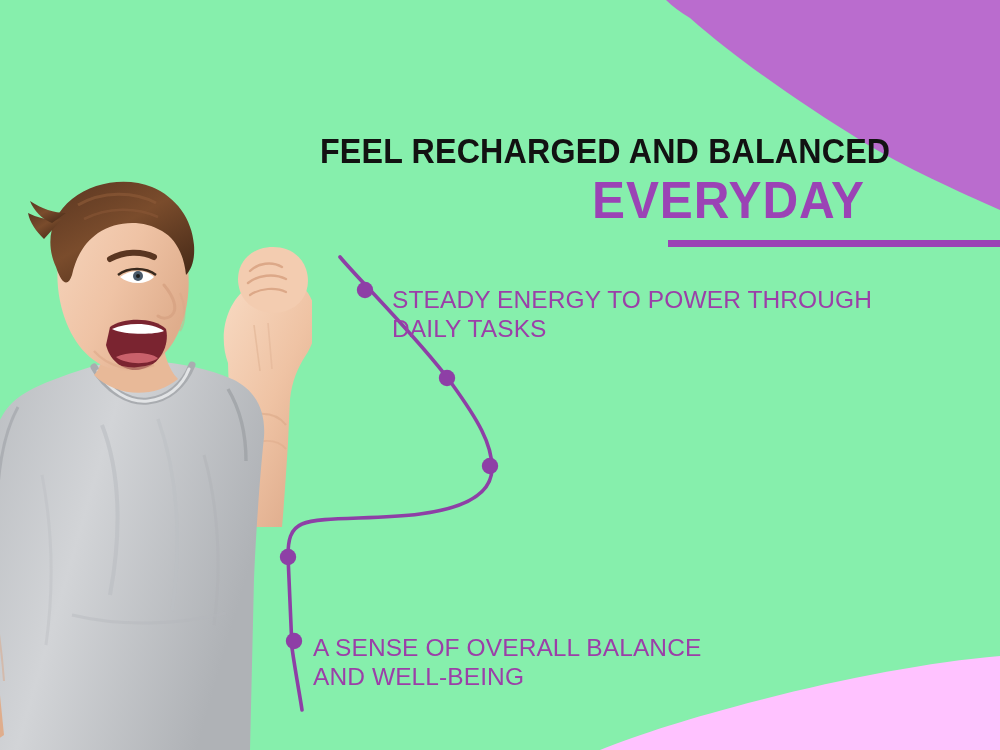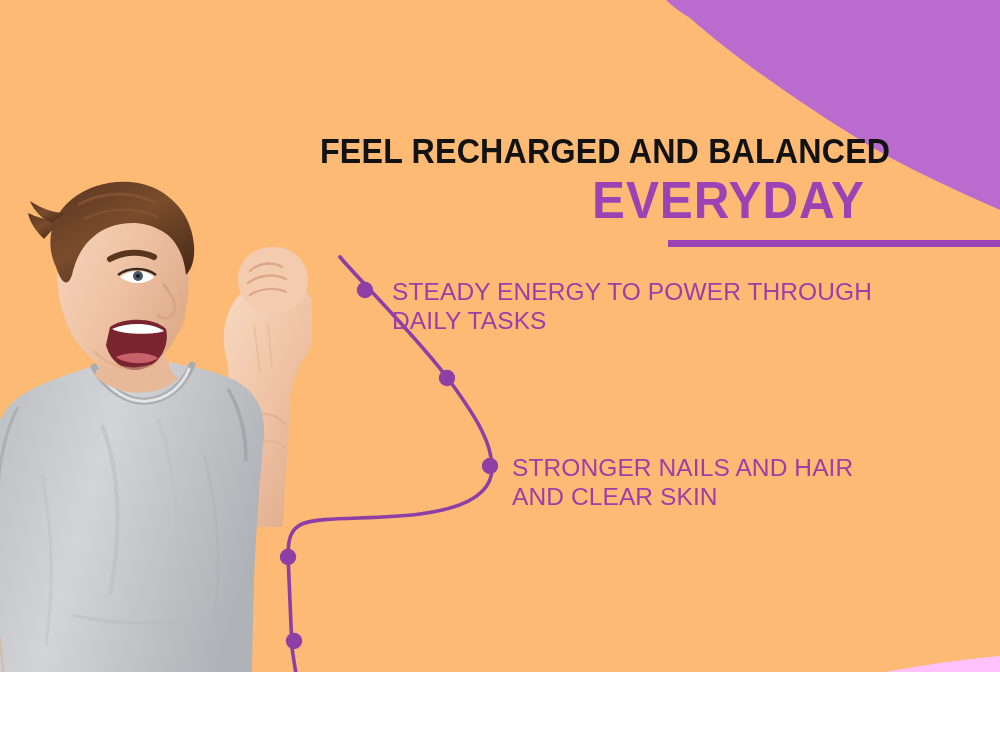--- a/index.html
+++ b/index.html
@@ -3,21 +3,21 @@
 <meta charset="utf-8">
 <style>
   html,body{margin:0;padding:0;}
   body{
     width:1000px;height:750px;
     background:#ffffff;
     font-family:"Liberation Sans", sans-serif;
     overflow:hidden;
     position:relative;
   }
-  #stage{position:absolute;left:0;top:0;width:1000px;height:672px;overflow:hidden;background:#fdba74;}
+  #stage{position:absolute;left:0;top:0;width:1000px;height:750px;overflow:hidden;background:#86efac;}
 
   
   .deco{position:absolute;left:0;top:0;width:1000px;height:750px;pointer-events:none;}
 
   
   #photo{position:absolute;left:-18px;top:175px;width:330px;height:575px;}
 
   
   #headline{
     position:absolute;left:320px;top:132px;
@@ -44,20 +44,21 @@
   #connector{position:absolute;left:0;top:0;width:1000px;height:750px;}
 
   
   .benefit{
     position:absolute;
     color:#9B3FA8;
     font-size:24.5px;
     line-height:29px;
     letter-spacing:0.1px;
     white-space:pre-line;
+    margin-top:8px;
   }
   #b0{left:392px;top:277px;}
   #b1{left:466px;top:366px;}
   #b2{left:512px;top:453px;}
   #b3{left:309px;top:541px;}
   #b4{left:313px;top:625px;}
 </style>
 </head>
 <body>
 
@@ -189,16 +190,16 @@
 
     <circle cx="365" cy="290" r="8.2" fill="#8E3FA6"></circle>
     <circle cx="447" cy="378" r="8.2" fill="#8E3FA6"></circle>
     <circle cx="490" cy="466" r="8.2" fill="#8E3FA6"></circle>
     <circle cx="288" cy="557" r="8.2" fill="#8E3FA6"></circle>
     <circle cx="294" cy="641" r="8.2" fill="#8E3FA6"></circle>
   </svg>
 
   <div class="benefit" id="b0" style="color: rgb(155, 63, 168);">STEADY ENERGY TO POWER THROUGH
 DAILY TASKS</div>
-  <div class="benefit" id="b2" style="color: rgb(155, 63, 168);">STRONGER NAILS AND HAIR
-AND CLEAR SKIN</div>
+  <div class="benefit" id="b4" style="color: rgb(155, 63, 168);">A SENSE OF OVERALL BALANCE
+AND WELL-BEING</div>
 
 </div>
 
 </body></html>

